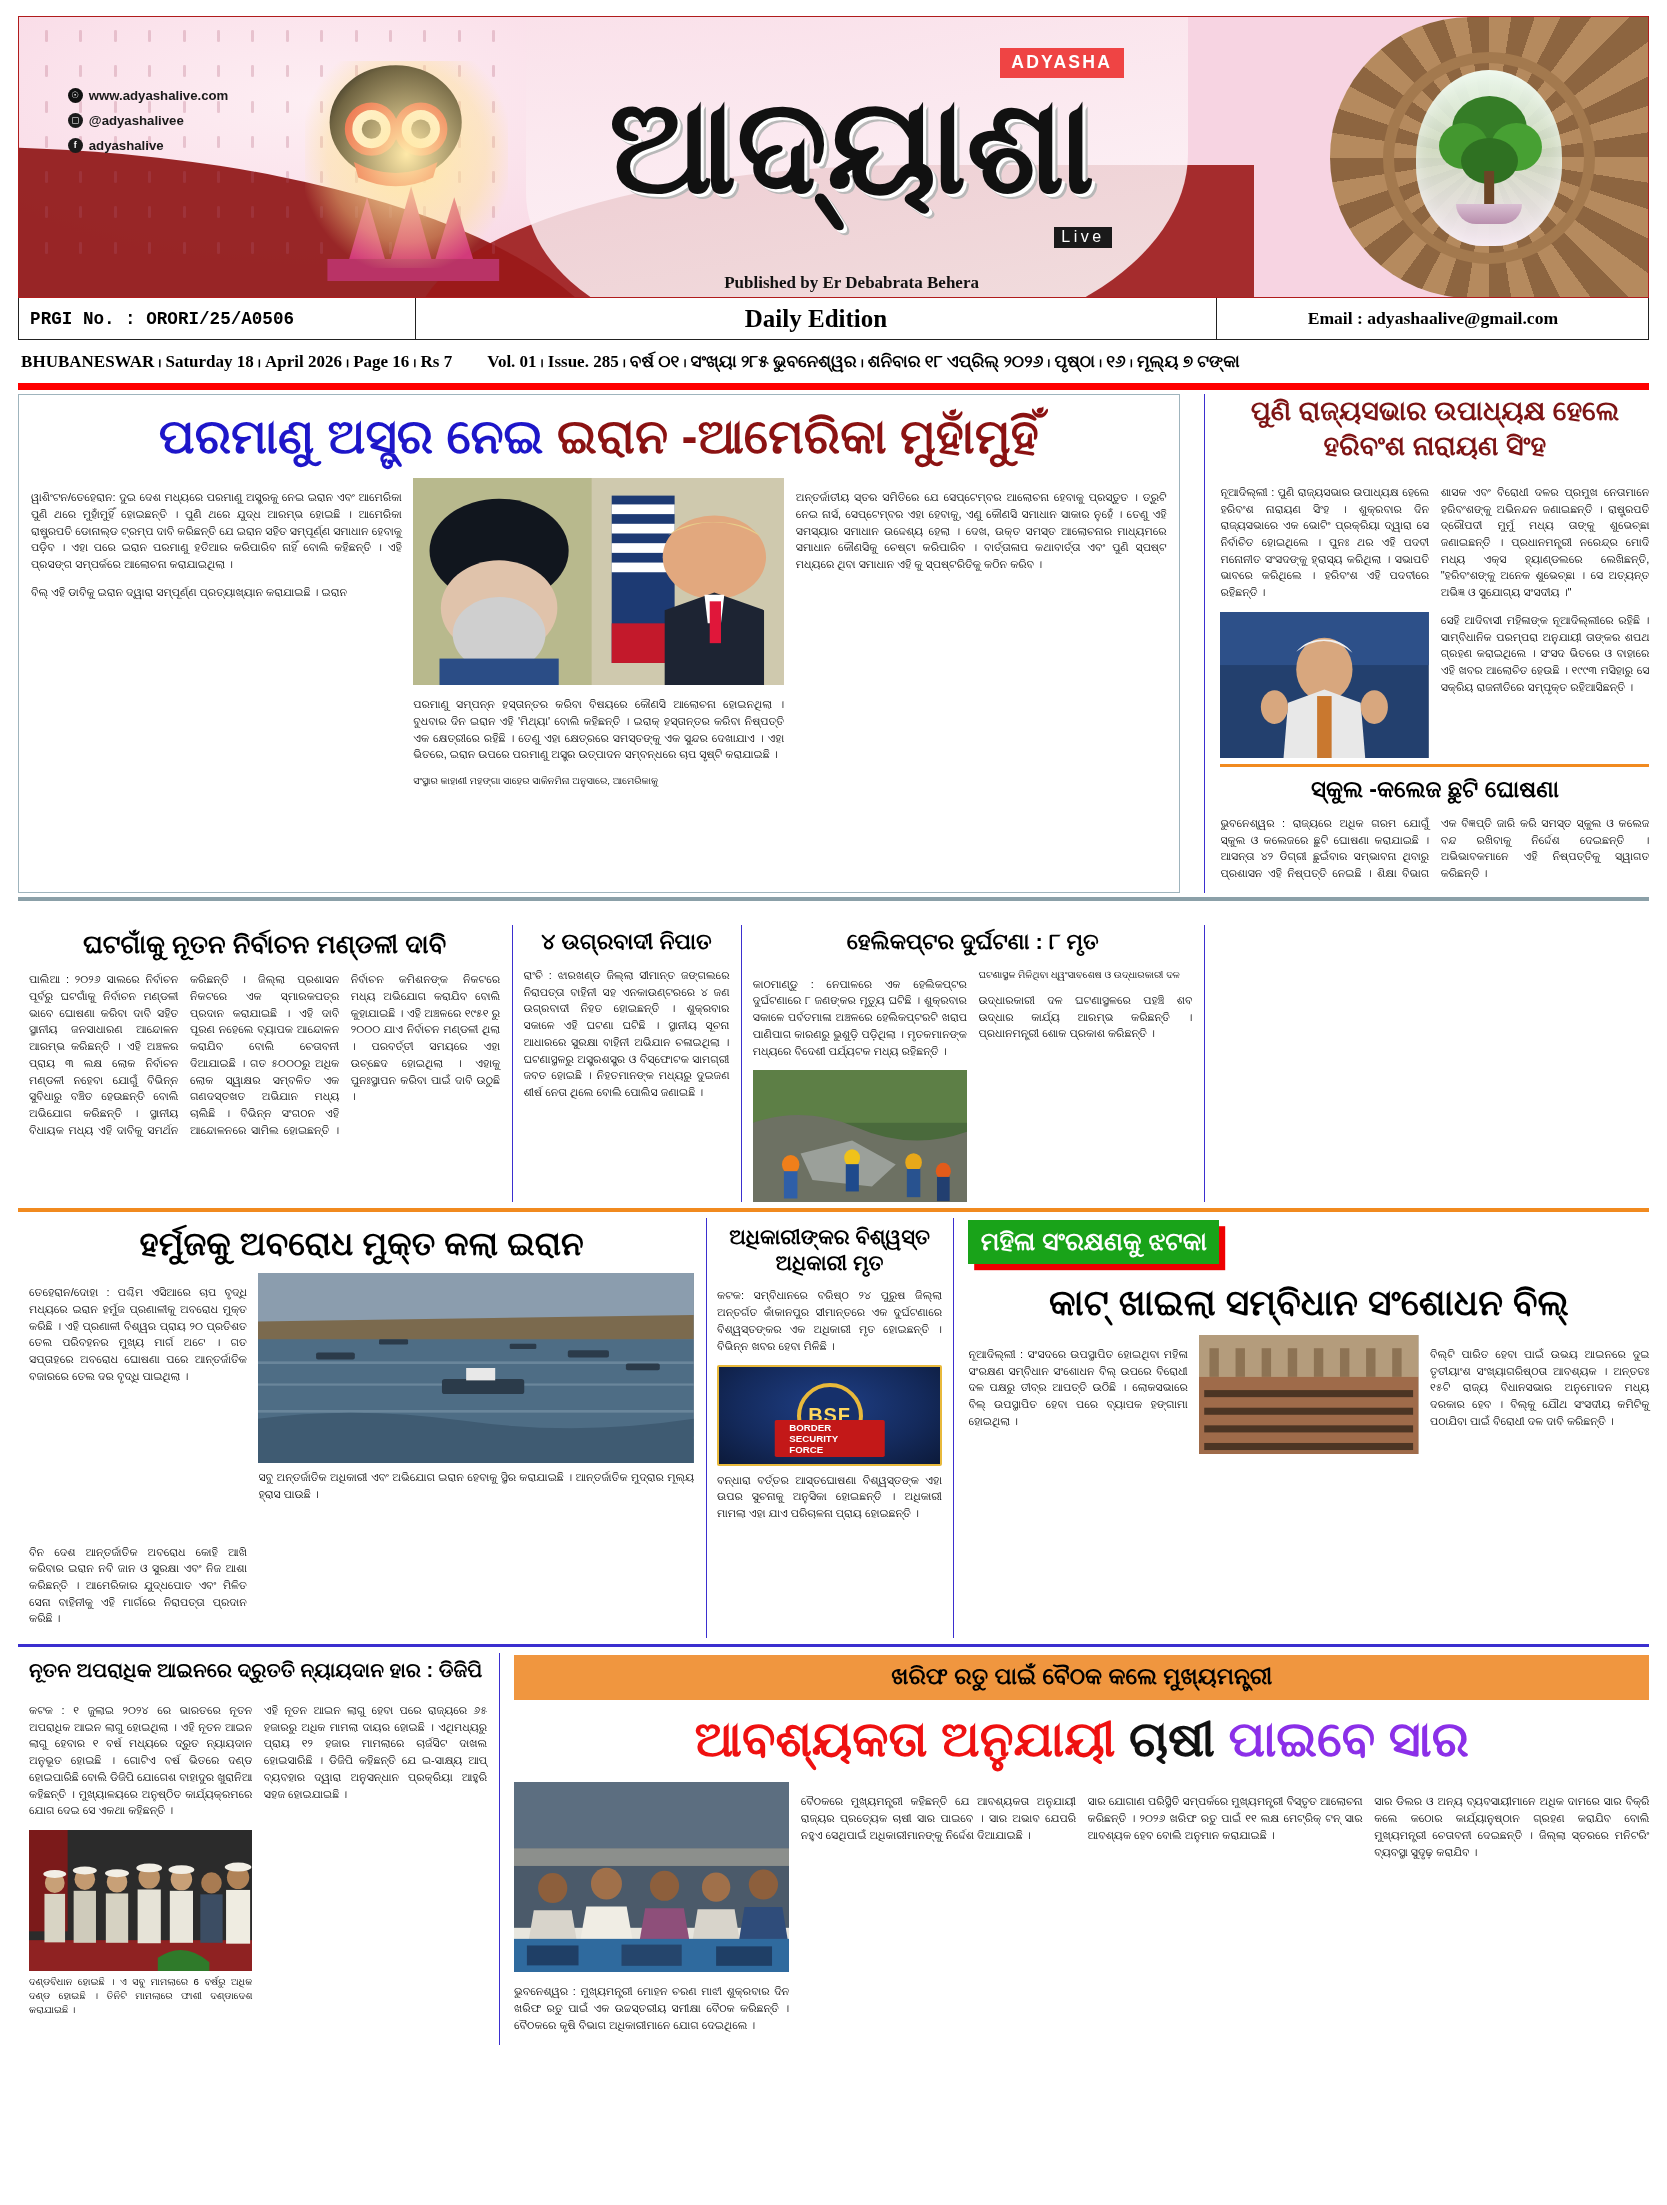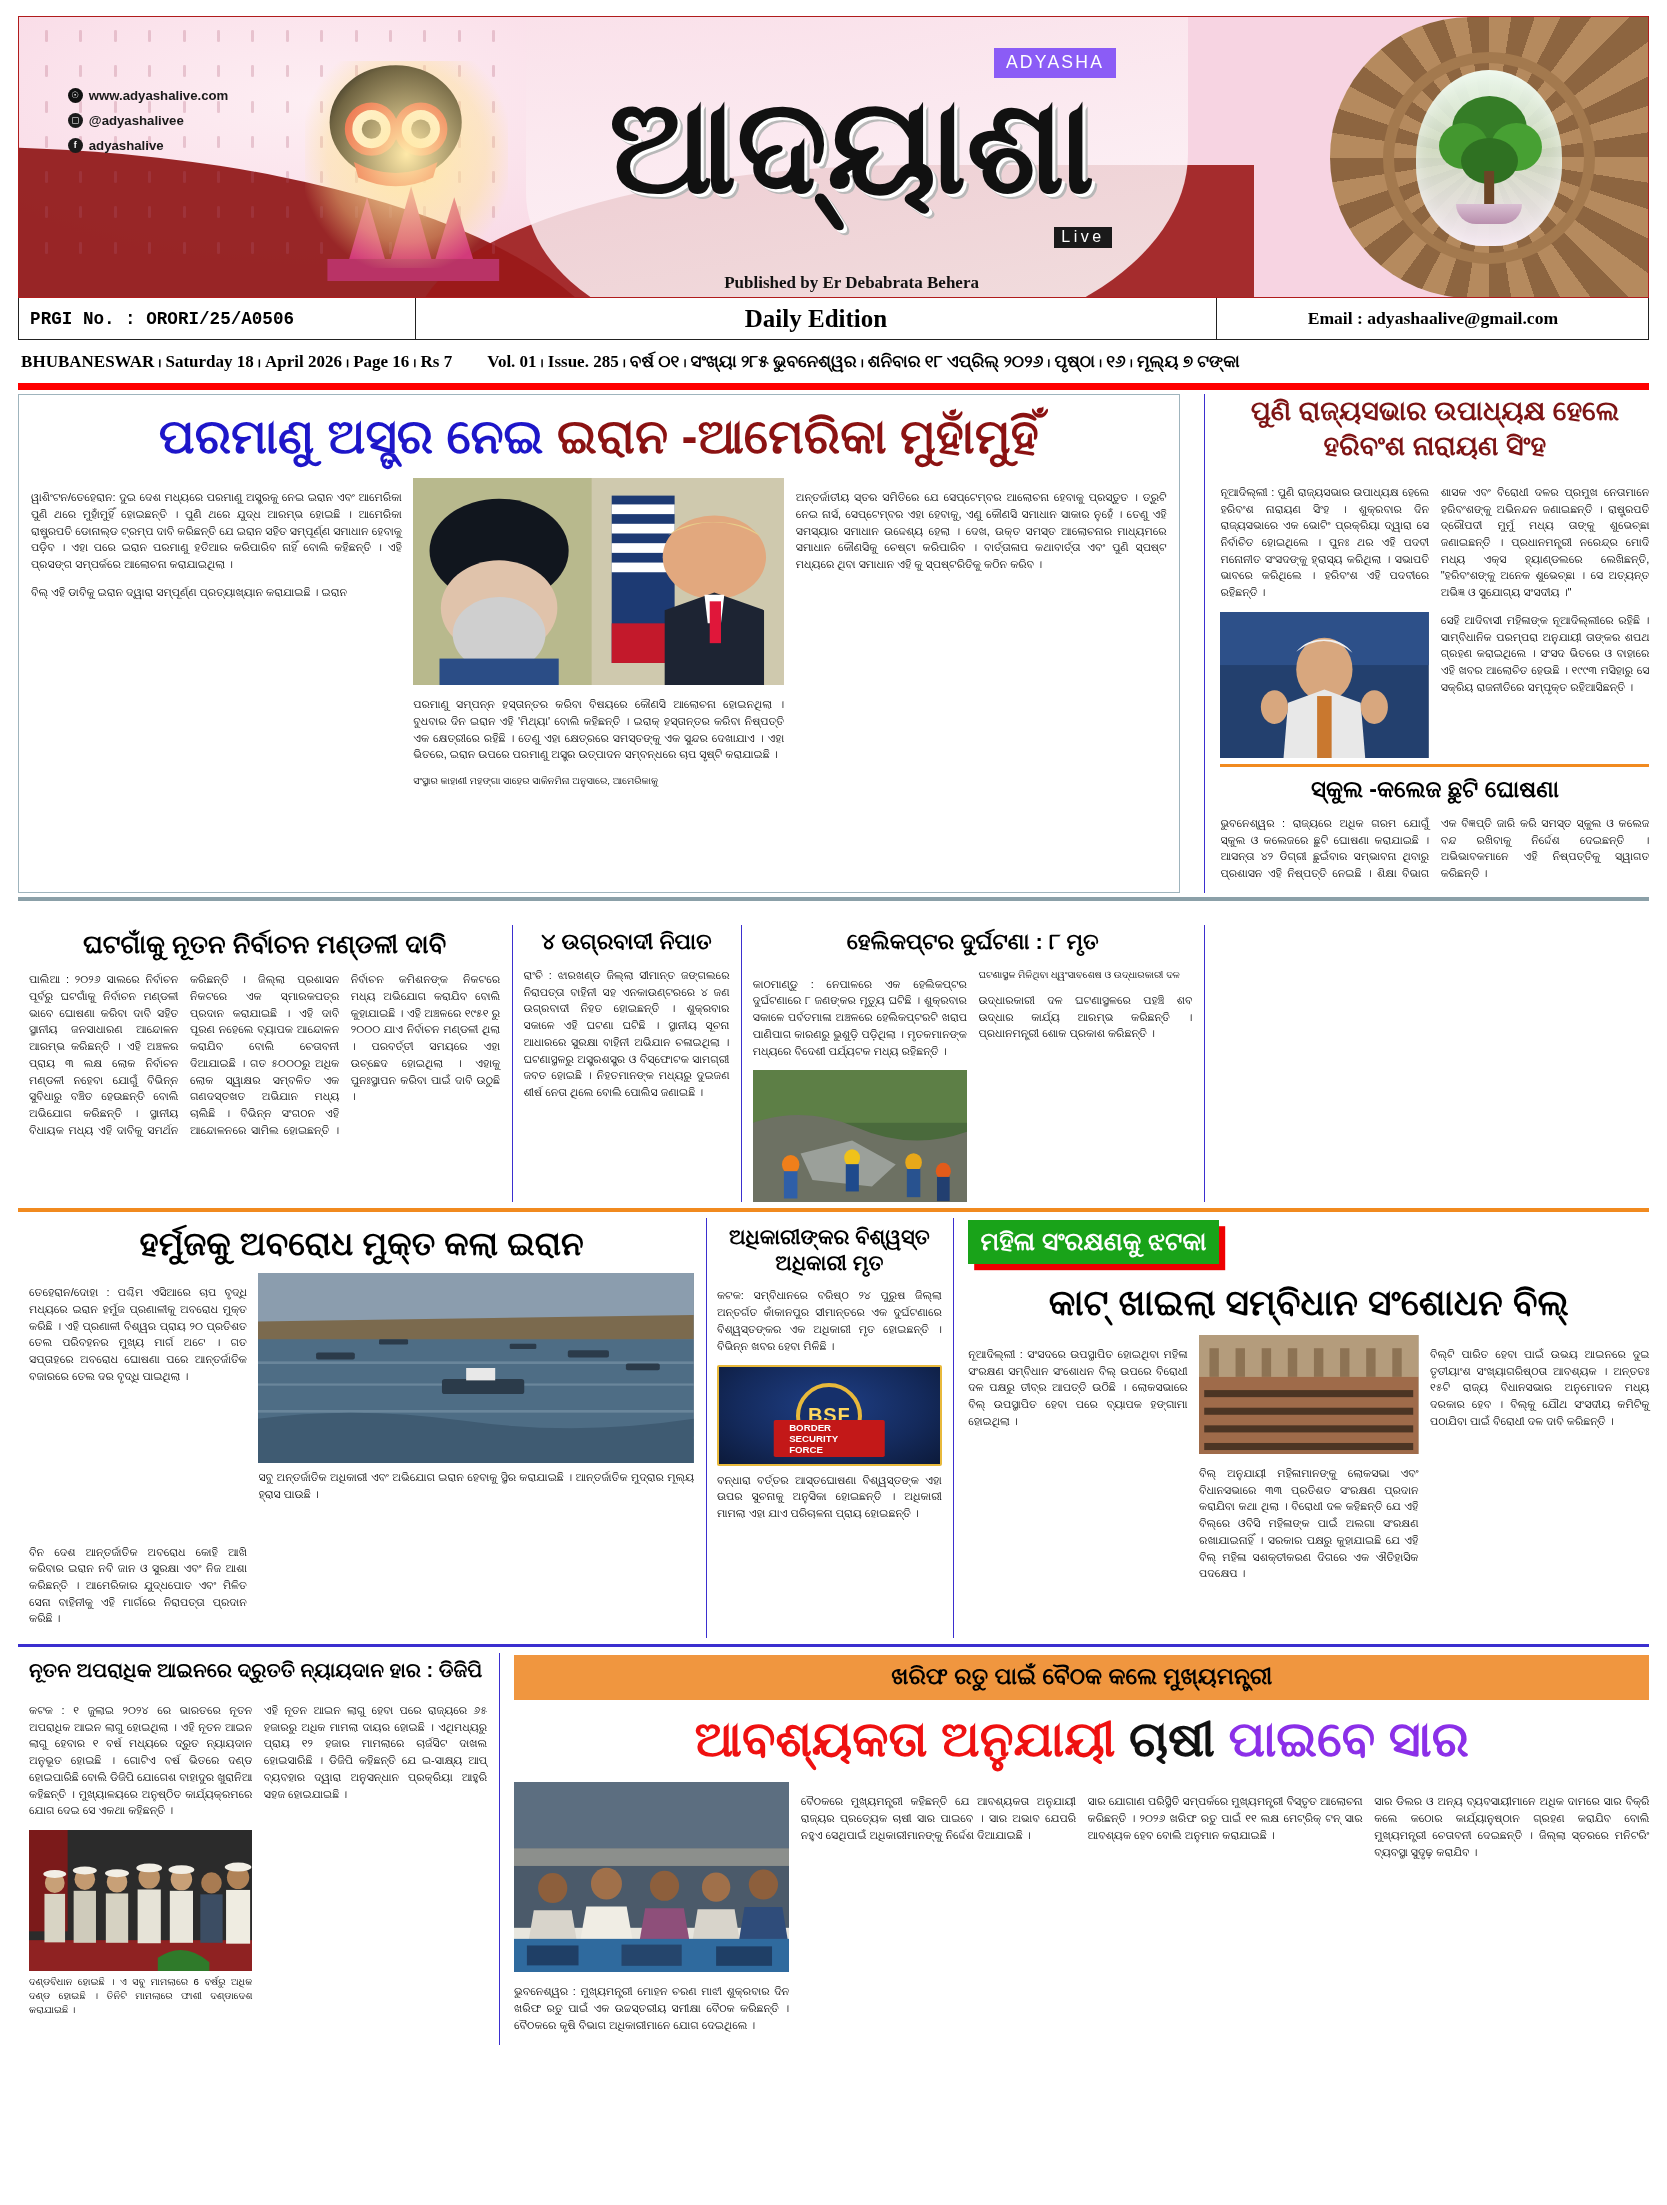--- a/index.html
+++ b/index.html
@@ -61,22 +61,22 @@
   .sico.ig { background:#1b1b1b; }
 
   .jagannath { position:absolute; left:282px; top:35px; width:229px; height:229px; z-index:5;}
   .temple-glow{
     position:absolute; left:4.4px; top:8.8px; width:203px; height:207px;
     background: radial-gradient(ellipse at 50% 45%, #ffe9a8 0%, #fde08a66 55%, transparent 75%);
   }
 
   .mh-title-wrap { position:absolute; left:520px; top:26.5px; width:626px; z-index:7; text-align:center;}
   .adyasha-badge {
-    position:absolute; right:49px; top:4.4px;
-    background:#8b5cf6; color:#fff; font-size:17.6px; font-weight:normal;
+    position:absolute; right:41px; top:4.4px;
+    background:#ef4444; color:#fff; font-size:17.6px; font-weight:bold;
     letter-spacing:2.2px; padding:4.4px 11.5px;
   }
   .mh-odia {
     font-size:132px; font-weight:bold; line-height:1.0; color:#111;
     margin-top:38px;
     text-shadow: 3.1px 3.1px 0 #ffffff, 5.3px 5.3px 0 #b8b8b8;
     font-family:"Liberation Serif","DejaVu Serif",serif;
   }
   .mh-live {
     position:absolute; right:53px; top:183px;
@@ -598,21 +598,20 @@
               </g>
               <rect y="95" width="420" height="175" fill="#9f6b4a"></rect>
               <g fill="#4c3524">
                 <rect x="10" y="125" width="400" height="16"></rect>
                 <rect x="10" y="165" width="400" height="16"></rect>
                 <rect x="10" y="205" width="400" height="16"></rect>
                 <rect x="10" y="245" width="400" height="16"></rect>
               </g>
             </svg>
           </div>
-          <p class="body-col">ବିଲ୍ ଅନୁଯାୟୀ ମହିଳାମାନଙ୍କୁ ଲୋକସଭା ଏବଂ ବିଧାନସଭାରେ ୩୩ ପ୍ରତିଶତ ସଂରକ୍ଷଣ ପ୍ରଦାନ କରାଯିବା କଥା ଥିଲା । ବିରୋଧୀ ଦଳ କହିଛନ୍ତି ଯେ ଏହି ବିଲ୍‌ରେ ଓବିସି ମହିଳାଙ୍କ ପାଇଁ ଅଲଗା ସଂରକ୍ଷଣ ରଖାଯାଇନାହିଁ । ସରକାର ପକ୍ଷରୁ କୁହାଯାଇଛି ଯେ ଏହି ବିଲ୍ ମହିଳା ସଶକ୍ତୀକରଣ ଦିଗରେ ଏକ ଐତିହାସିକ ପଦକ୍ଷେପ ।</p>
         </div>
         <div class="col">
           <p class="body-col">ବିଲ୍‌ଟି ପାରିତ ହେବା ପାଇଁ ଉଭୟ ଆଇନରେ ଦୁଇ ତୃତୀୟାଂଶ ସଂଖ୍ୟାଗରିଷ୍ଠତା ଆବଶ୍ୟକ । ଅନ୍ତତଃ ୧୫ଟି ରାଜ୍ୟ ବିଧାନସଭାର ଅନୁମୋଦନ ମଧ୍ୟ ଦରକାର ହେବ । ବିଲ୍‌କୁ ଯୌଥ ସଂସଦୀୟ କମିଟିକୁ ପଠାଯିବା ପାଇଁ ବିରୋଧୀ ଦଳ ଦାବି କରିଛନ୍ତି ।</p>
         </div>
       </div>
     </div>
   </div>
 
   <div class="sep-h-blue"></div>
 

